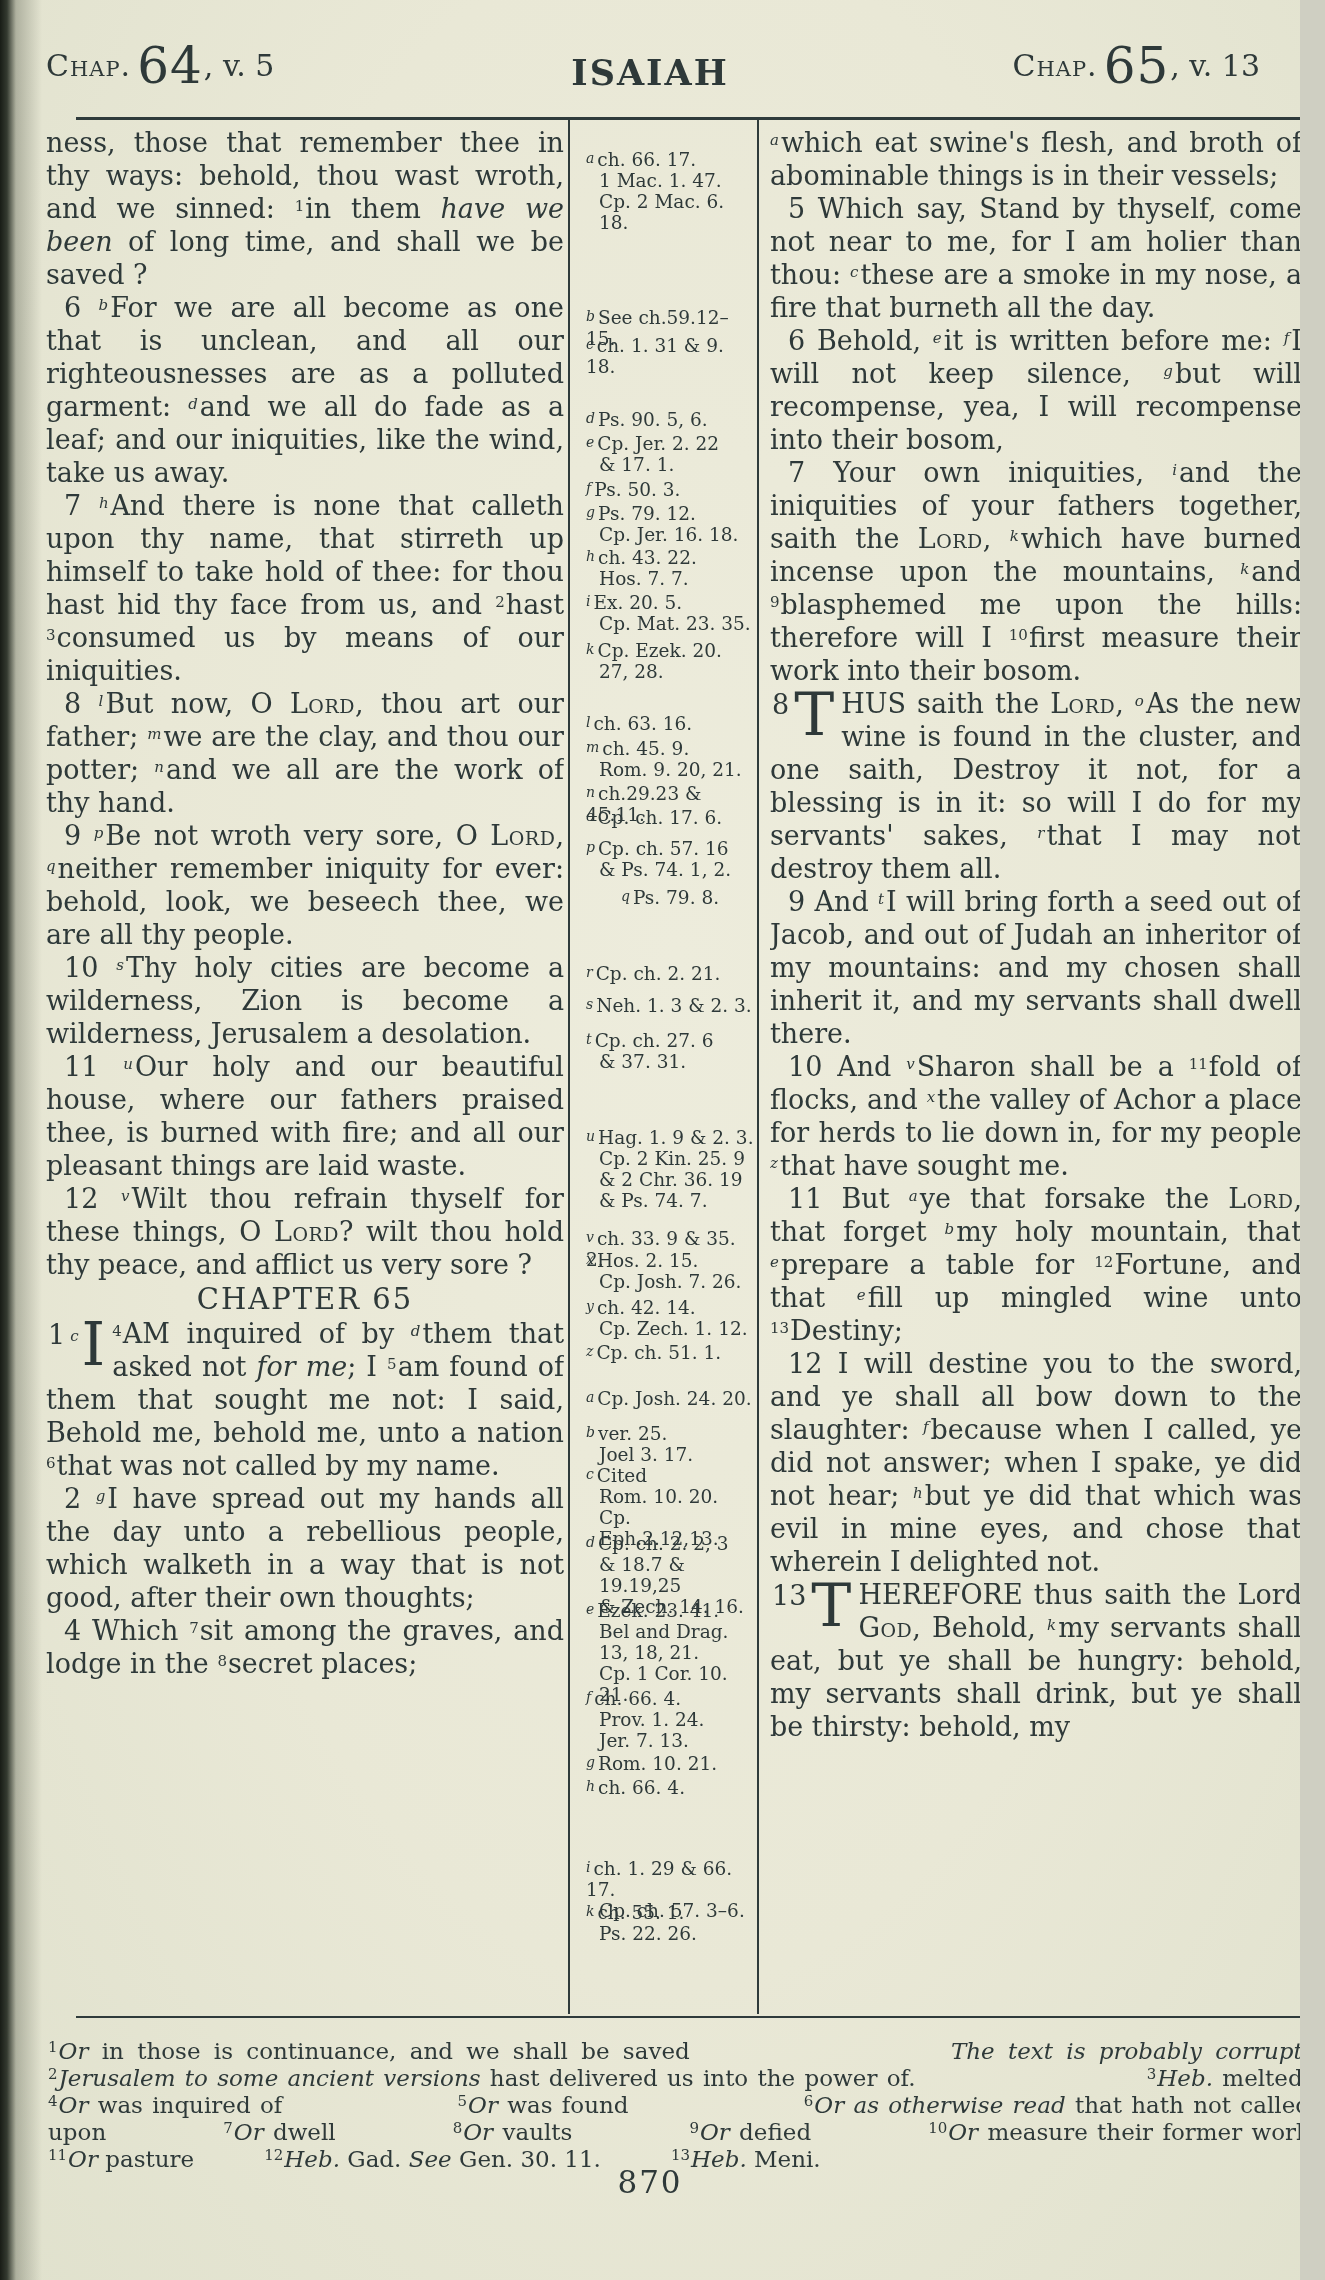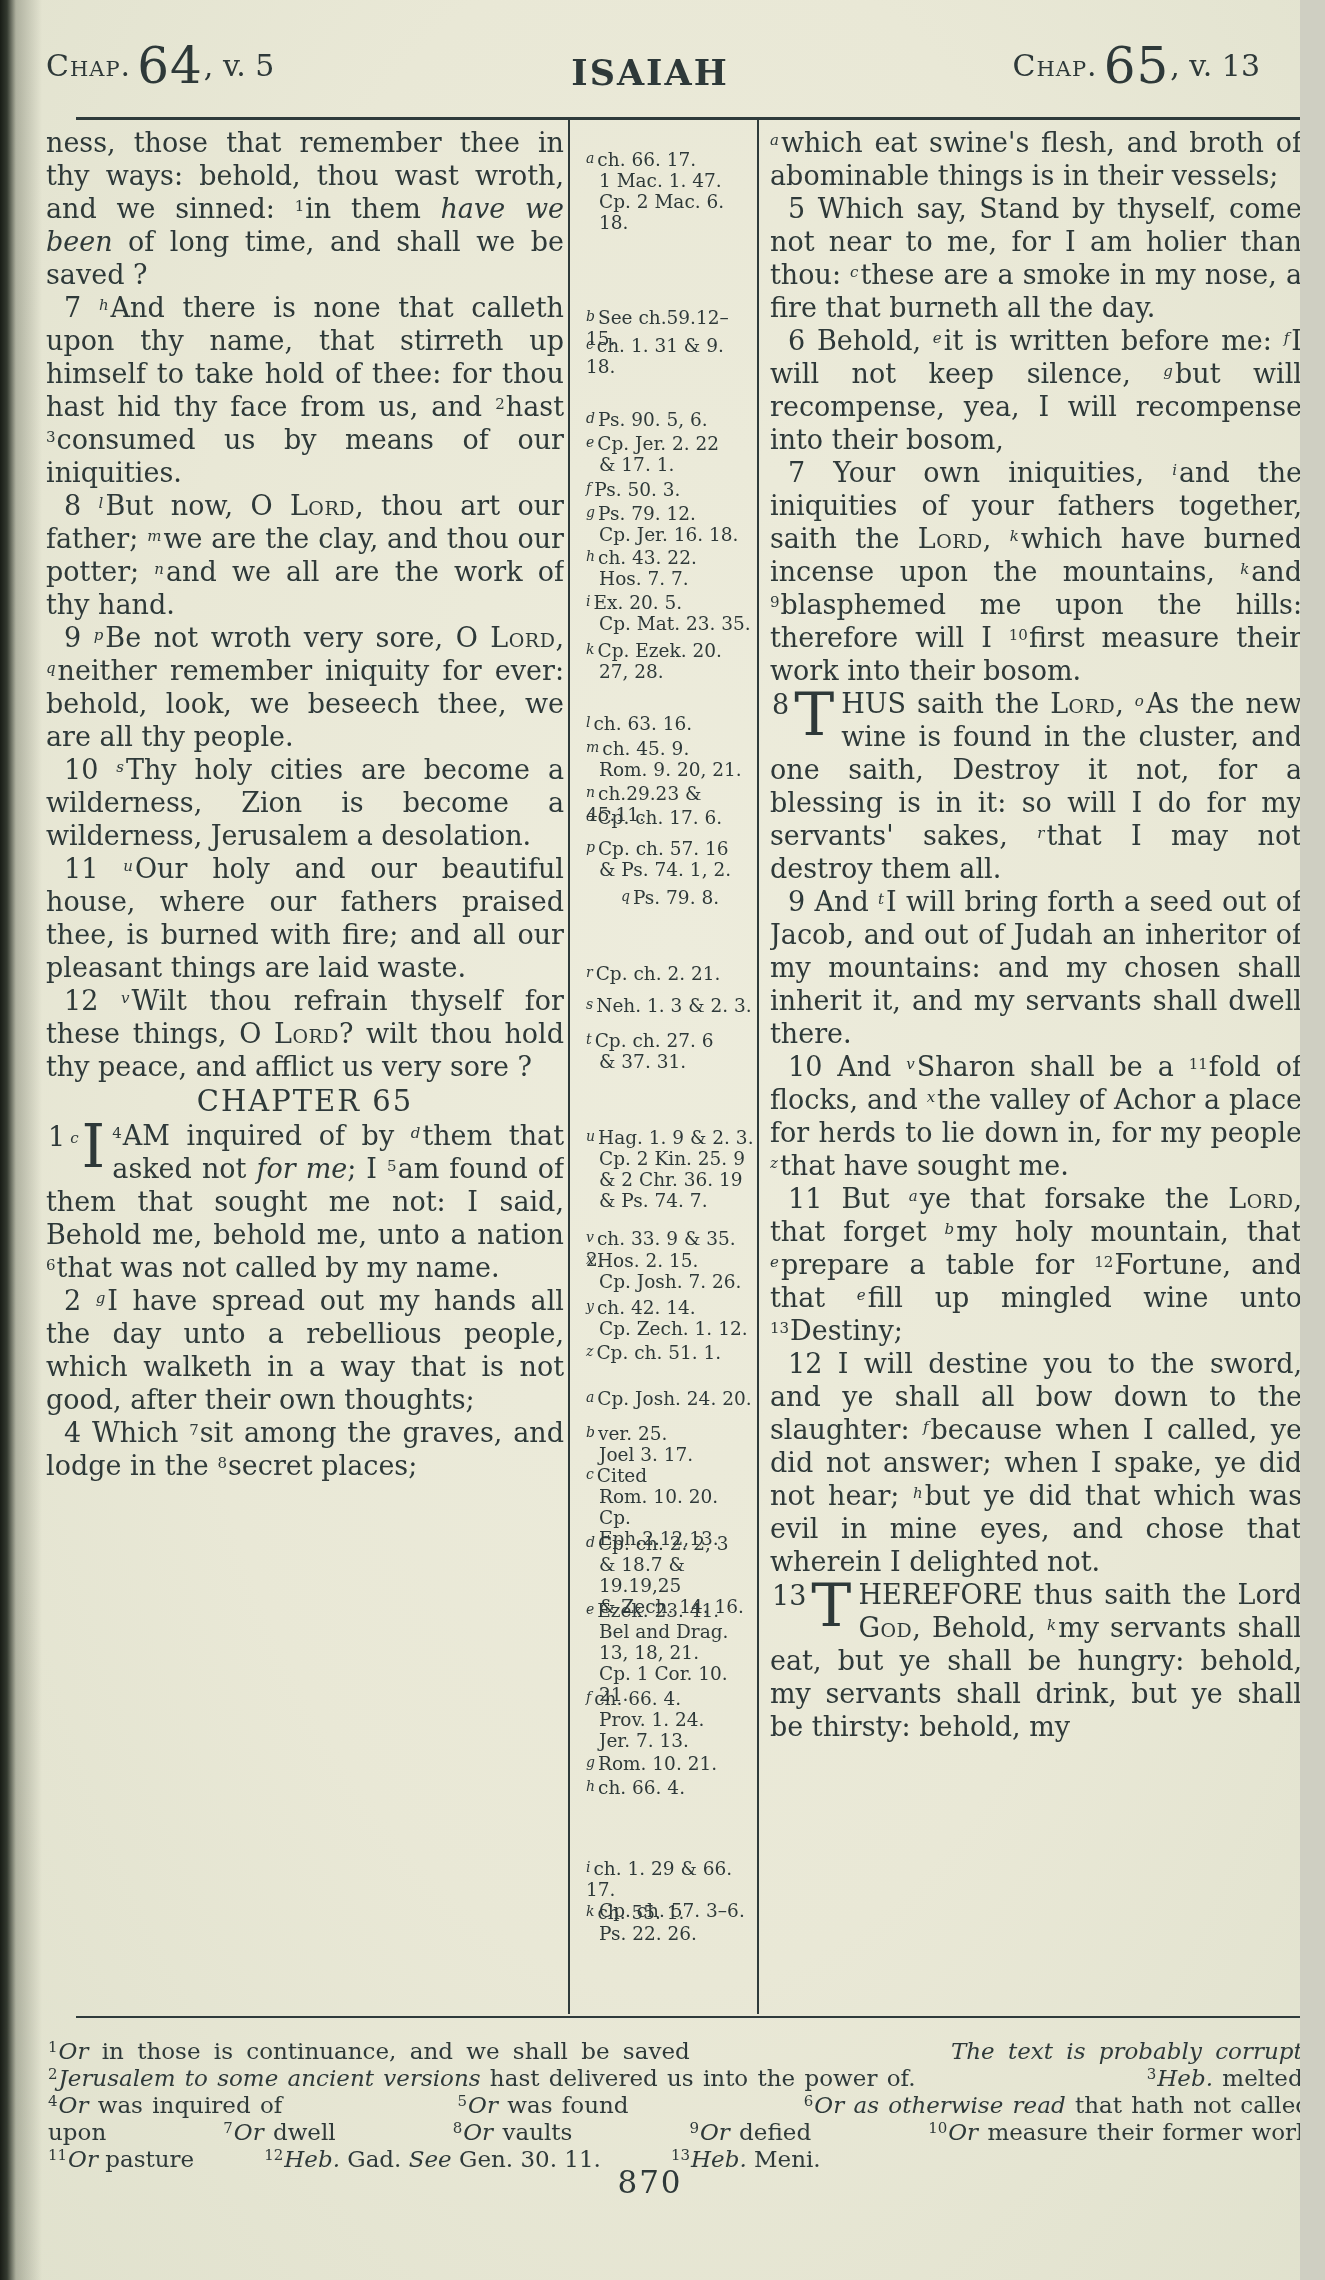--- a/index.html
+++ b/index.html
@@ -66,20 +66,21 @@
   <div class="h-left"><span class="scword">Chap.</span> <span class="bignum">64</span><span class="hsuffix">, v. 5</span></div>
   <div class="h-title">ISAIAH</div>
   <div class="h-right"><span class="scword">Chap.</span> <span class="bignum">65</span><span class="hsuffix">, v. 13</span></div>
 
   <div class="header-rule"></div>
   <div class="vrule" style="left:568px"></div>
   <div class="vrule" style="left:757px"></div>
 
   <div class="textcol" id="left-col">
       <p class="para cont">ness, those that remember thee in thy ways: behold, thou wast wroth, and we sinned: <span class="fn-mark">1</span>in them <span class="it">have we been</span> of long time, and shall we be saved ?</p>
+      <p class="para verse">6 <span class="ref-mark">b</span>For we are all become as one that is unclean, and all our righteousnesses are as a polluted garment: <span class="ref-mark">d</span>and we all do fade as a leaf; and our iniquities, like the wind, take us away.</p>
       <p class="para verse">7 <span class="ref-mark">h</span>And there is none that calleth upon thy name, that stirreth up himself to take hold of thee: for thou hast hid thy face from us, and <span class="fn-mark">2</span>hast <span class="fn-mark">3</span>consumed us by means of our iniquities.</p>
       <p class="para verse">8 <span class="ref-mark">l</span>But now, O <span class="sc">Lord</span>, thou art our father; <span class="ref-mark">m</span>we are the clay, and thou our potter; <span class="ref-mark">n</span>and we all are the work of thy hand.</p>
       <p class="para verse">9 <span class="ref-mark">p</span>Be not wroth very sore, O <span class="sc">Lord</span>, <span class="ref-mark">q</span>neither remember iniquity for ever: behold, look, we beseech thee, we are all thy people.</p>
       <p class="para verse">10 <span class="ref-mark">s</span>Thy holy cities are become a wilderness, Zion is become a wilderness, Jerusalem a desolation.</p>
       <p class="para verse">11 <span class="ref-mark">u</span>Our holy and our beautiful house, where our fathers praised thee, is burned with fire; and all our pleasant things are laid waste.</p>
       <p class="para verse">12 <span class="ref-mark">v</span>Wilt thou refrain thyself for these things, O <span class="sc">Lord</span>?  wilt thou hold thy peace, and afflict us very sore ?</p>
       <div class="chapter-head">CHAPTER 65</div>
       <p class="para dropcap-para"><span class="dc-box">
           <span class="dc-vnum">1</span>
           <span class="dc-ref">c</span>

